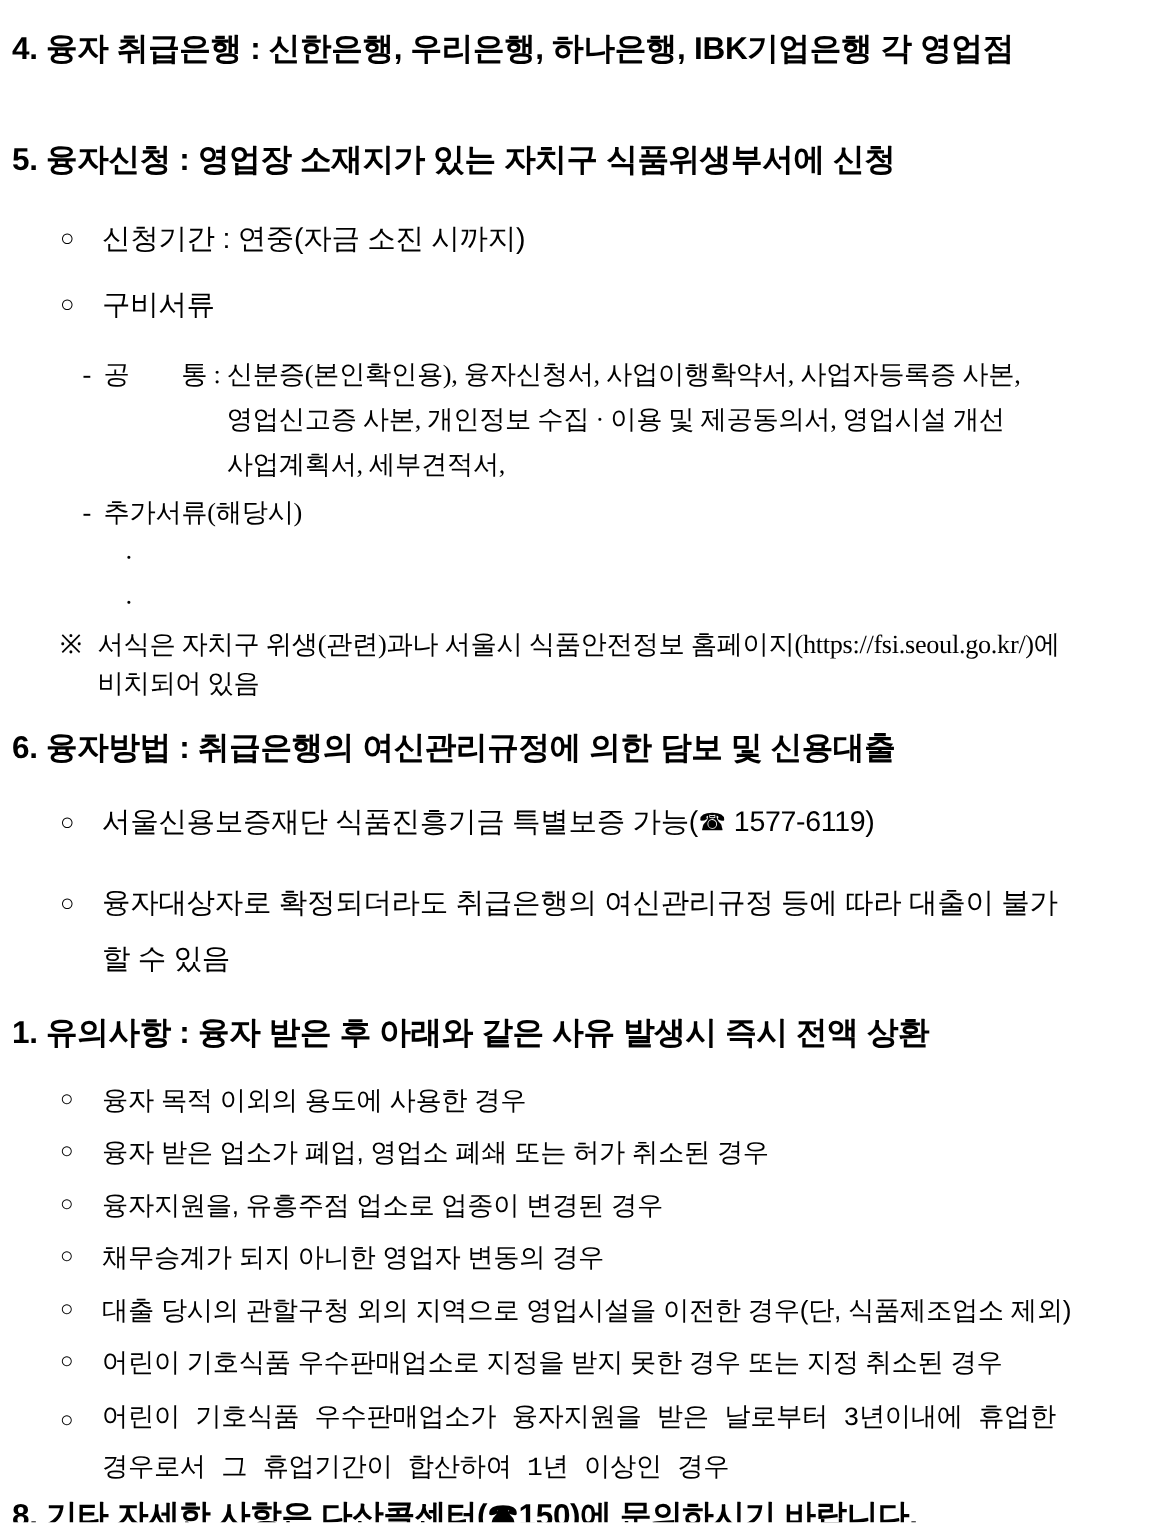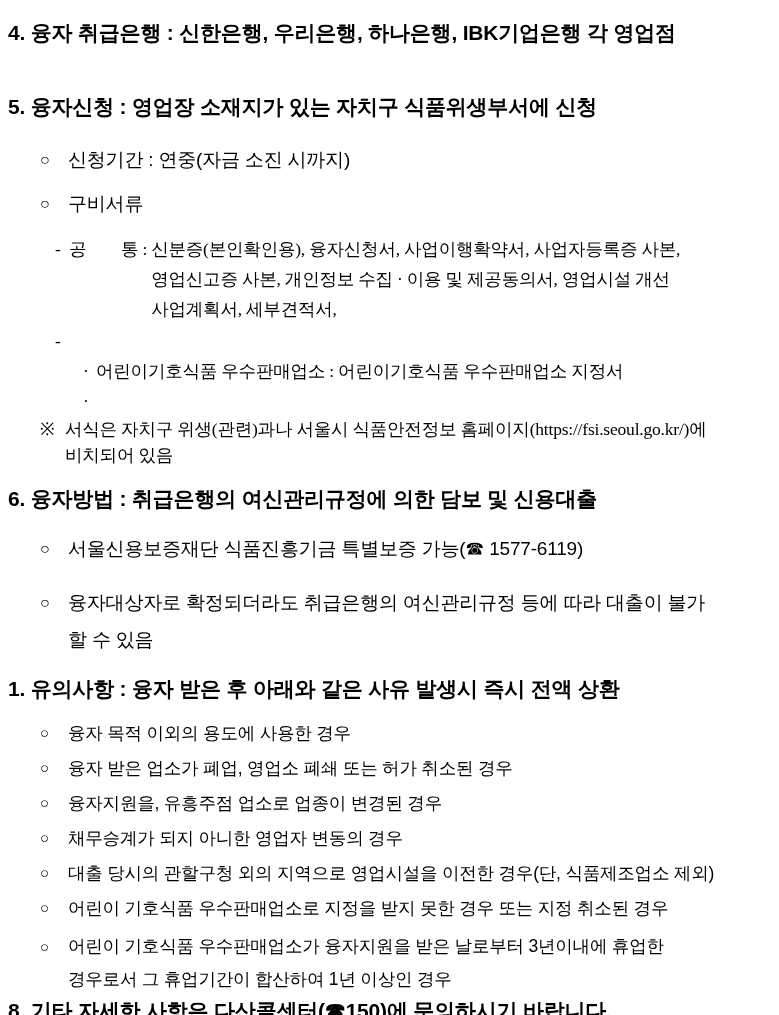--- a/index.html
+++ b/index.html
@@ -67,21 +67,21 @@
   .s7-row {
     margin-left: 32px;
     margin-top: 9px;
     font-size: 17.5px;
     line-height: 26px;
     letter-spacing: -0.2px;
   }
   .s7-row .marker { width: 28px; font-size: 15px; }
   .s7-row .text { flex: 1; }
   .s7-first { margin-top: 16px; }
-  .s7-last .text { white-space: pre-line; line-height: 33px; }
+  .s7-last .text { white-space: pre-line; line-height: 33px; font-family: Liberation Mono, monospace; }
   .s7-last .marker { line-height: 33px; }
 </style>
 </head>
 <body>
 
 <div class="page">
 
   <div class="heading h4">4. 융자 취급은행 : 신한은행, 우리은행, 하나은행, IBK기업은행 각 영업점</div>
 
   <div class="heading h5">5. 융자신청 : 영업장 소재지가 있는 자치구 식품위생부서에 신청</div>
@@ -99,25 +99,25 @@
   <div class="row serif common-row">
     <span class="marker">-</span>
     <span class="label">공　　통 : </span>
     <span class="text">신분증(본인확인용), 융자신청서, 사업이행확약서, 사업자등록증 사본,
 영업신고증 사본, 개인정보 수집 · 이용 및 제공동의서, 영업시설 개선
 사업계획서, 세부견적서,</span>
   </div>
 
   <div class="row serif extra-row">
     <span class="marker">-</span>
+    <span class="text">추가서류(해당시)</span>
   </div>
 
   <div class="row serif dot-row">
     <span class="marker">·</span>
-    <span class="text">어린이기호식품 우수판매업소 : 어린이기호식품 우수판매업소 지정서</span>
   </div>
 
   <div class="row serif dot-row">
     <span class="marker">·</span>
   </div>
 
   <div class="row serif note-row">
     <span class="marker">※</span>
     <span class="text">서식은 자치구 위생(관련)과나 서울시 식품안전정보 홈페이지(https://fsi.seoul.go.kr/)에
 비치되어 있음</span>

